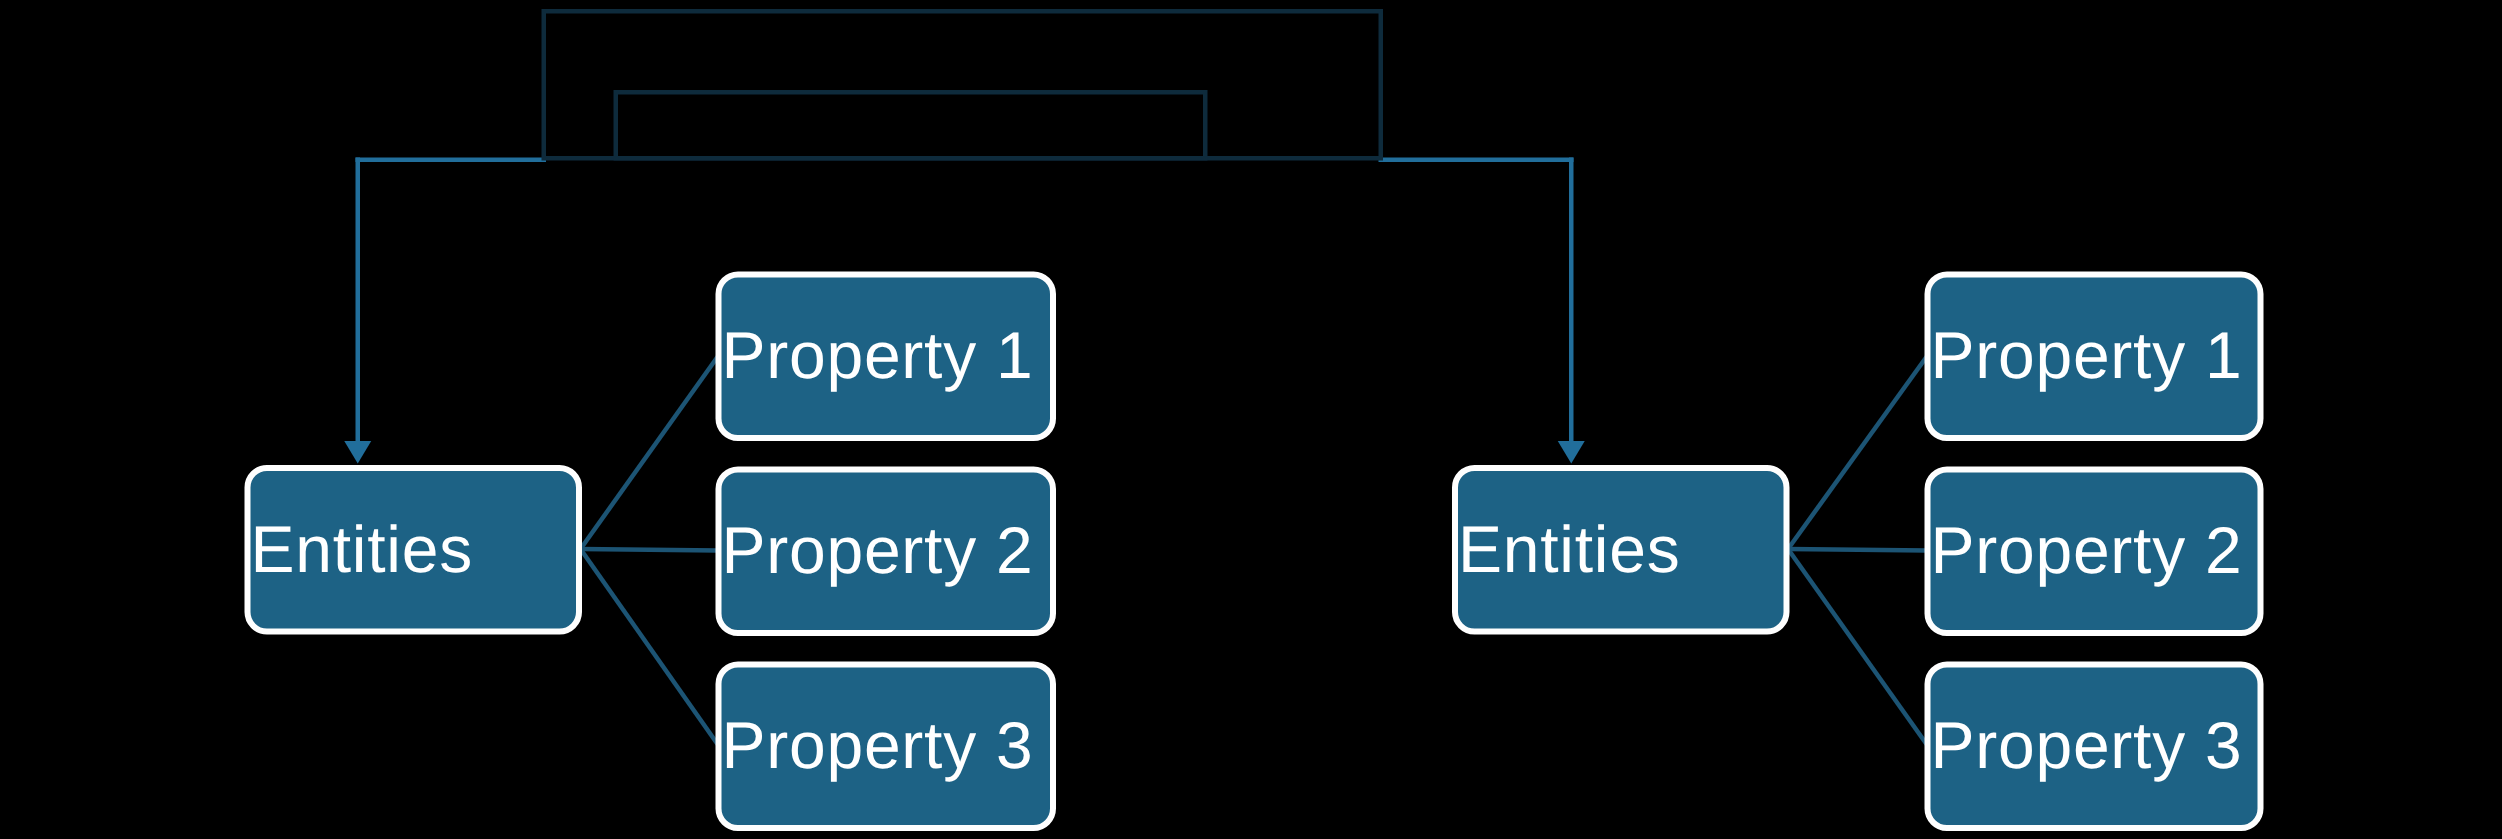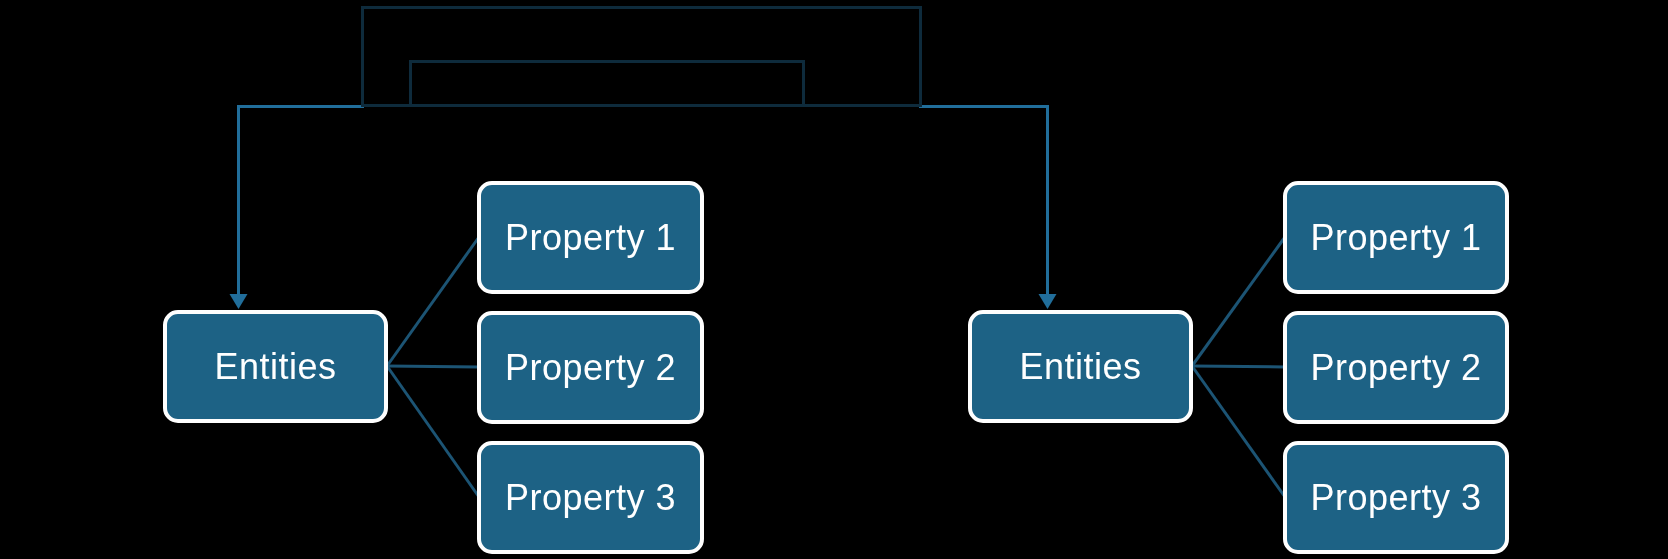--- a/index.html
+++ b/index.html
@@ -18,23 +18,23 @@
     box-sizing:border-box;
   }
   #outer-container{left:361px;top:6px;width:561px;height:101px;}
   #inner-container{left:409px;top:60px;width:396px;height:47px;}
   .node{
     position:absolute;
     background:var(--node-fill,#1d6285);
     border:4px solid var(--node-border,#ffffff);
     border-radius:15px;
     box-sizing:border-box;
-    display:flex;align-items:center;justify-content:center;
+    display:flex;align-items:center;
     color:var(--node-text,#ffffff);
-    font-size:36px;
+    font-size:44px;
     letter-spacing:0.5px;
   }
   
   #entities-left {left:163px;top:310px;width:225px;height:113px;}
   #prop-left-1   {left:477px;top:181px;width:227px;height:113px;}
   #prop-left-2   {left:477px;top:311px;width:227px;height:113px;}
   #prop-left-3   {left:477px;top:441px;width:227px;height:113px;}
   
   #entities-right{left:968px;top:310px;width:225px;height:113px;}
   #prop-right-1  {left:1283px;top:181px;width:226px;height:113px;}

